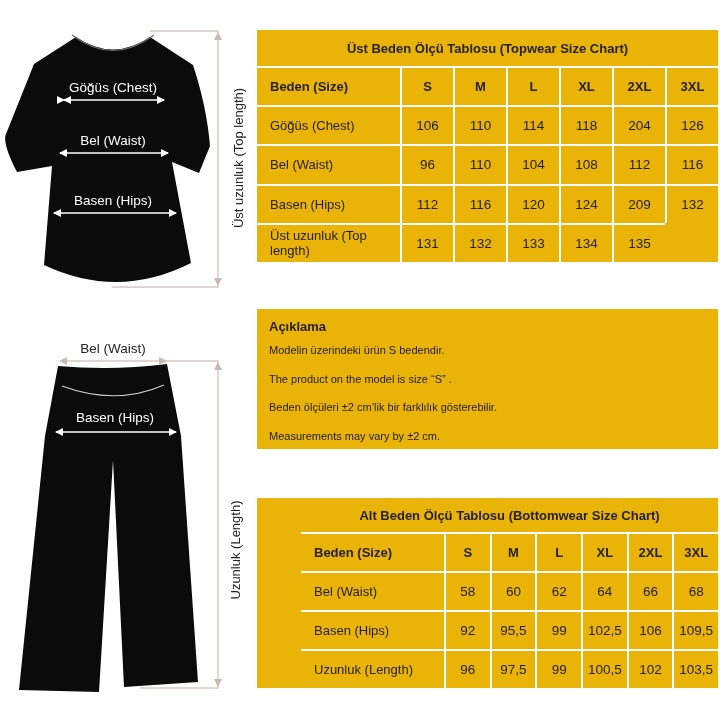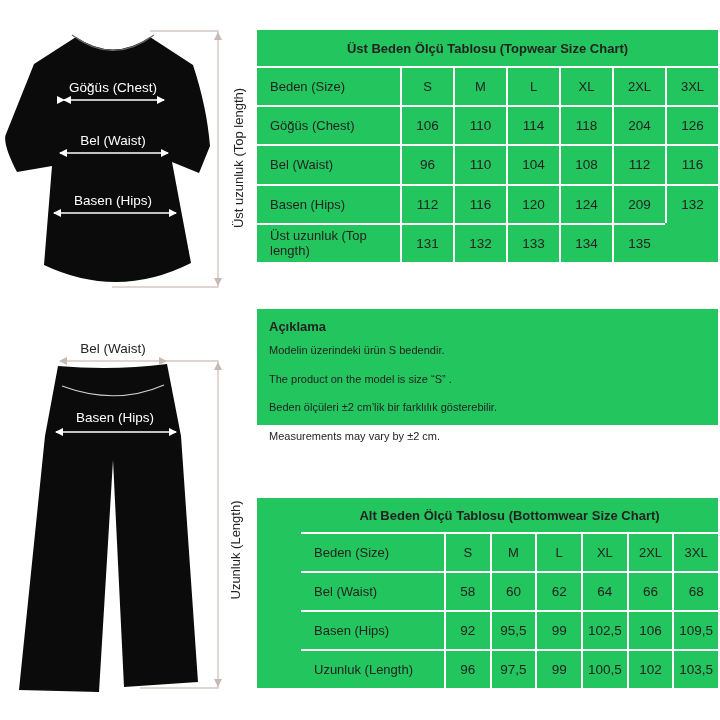--- a/index.html
+++ b/index.html
@@ -9,49 +9,49 @@
     background: #ffffff;
     font-family: "Liberation Sans", sans-serif;
     color: #262222;
     overflow: hidden;
   }
   
   .panel {
     position: absolute;
     left: 257px;
     width: 461px;
-    background: #22c55e;
+    background: #eab308;
   }
   .size-table {
     display: grid;
     grid-template-columns: 143px repeat(6, 1fr);
   }
   #topwear-panel  { top: 30px;  height: 232px; }
   #topwear-panel.size-table  { grid-template-rows: 36px repeat(5, 1fr); }
-  #notes-panel    { top: 309px; height: 116px; padding: 10px 14px 8px 12px; }
+  #notes-panel    { top: 309px; height: 140px; padding: 10px 14px 8px 12px; }
   #bottomwear-panel { top: 498px; height: 190px; padding-left: 44px; }
   #bottomwear-panel.size-table { grid-template-rows: 34px repeat(4, 1fr); }
 
   .tbl-title {
     grid-column: 1 / -1;
     display: flex; align-items: center; justify-content: center;
     font-weight: bold; font-size: 13px;
   }
   .cell {
     display: flex; align-items: center; justify-content: center;
     border-top: 2px solid #ffffff;
     font-size: 13.5px;
   }
   .cell.col1 {
     justify-content: flex-start;
     padding-left: 13px;
     font-size: 13px;
   }
   .cell.vline { border-left: 2px solid #ffffff; }
-  .cell.hdr { font-weight: normal; font-size: 13px; }
+  .cell.hdr { font-weight: bold; font-size: 13px; }
 
   
   .notes-title { font-weight: bold; font-size: 13px; margin-bottom: 10px; }
   .note-line { font-size: 11px; margin-bottom: 16.5px; }
 
   
   .garment { position: absolute; left: 0; }
   #top-garment  { top: 20px;  width: 255px; height: 280px; }
   #bottom-garment { top: 330px; width: 255px; height: 380px; }
   .garment svg { position: absolute; left: 0; top: 0; }

